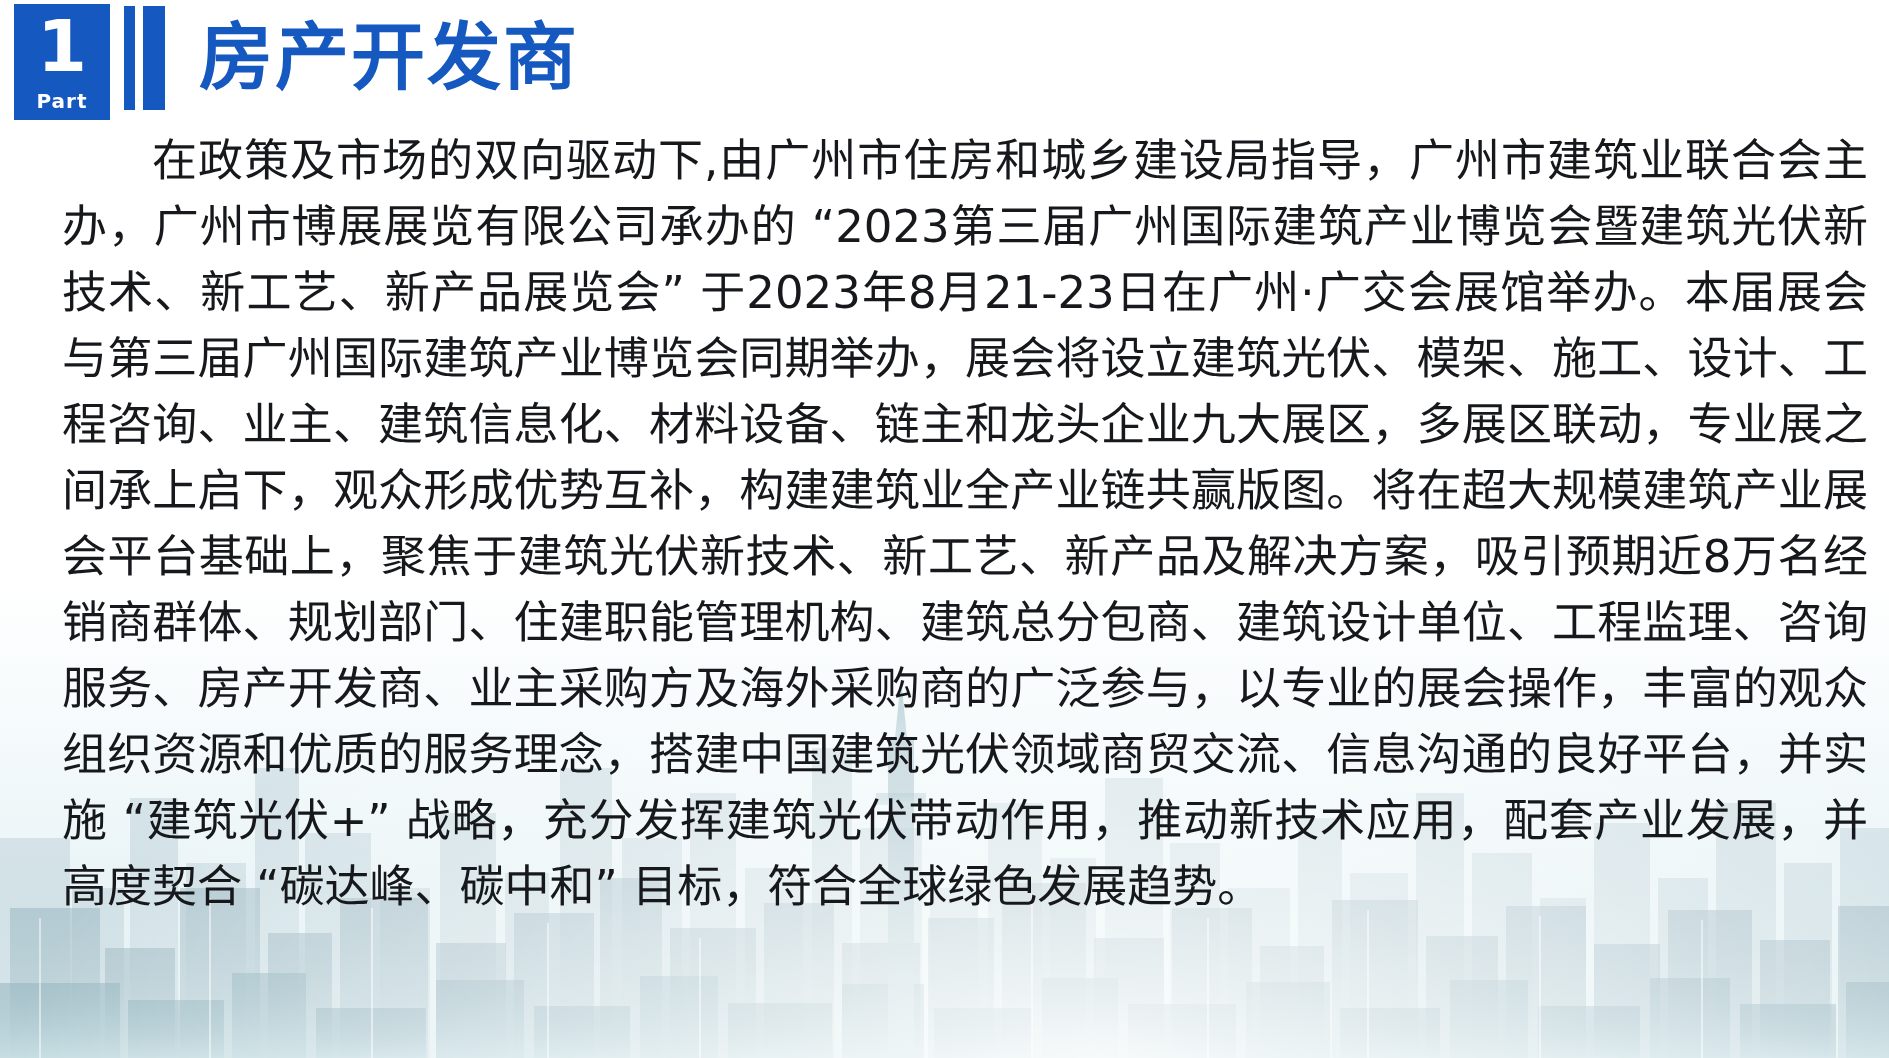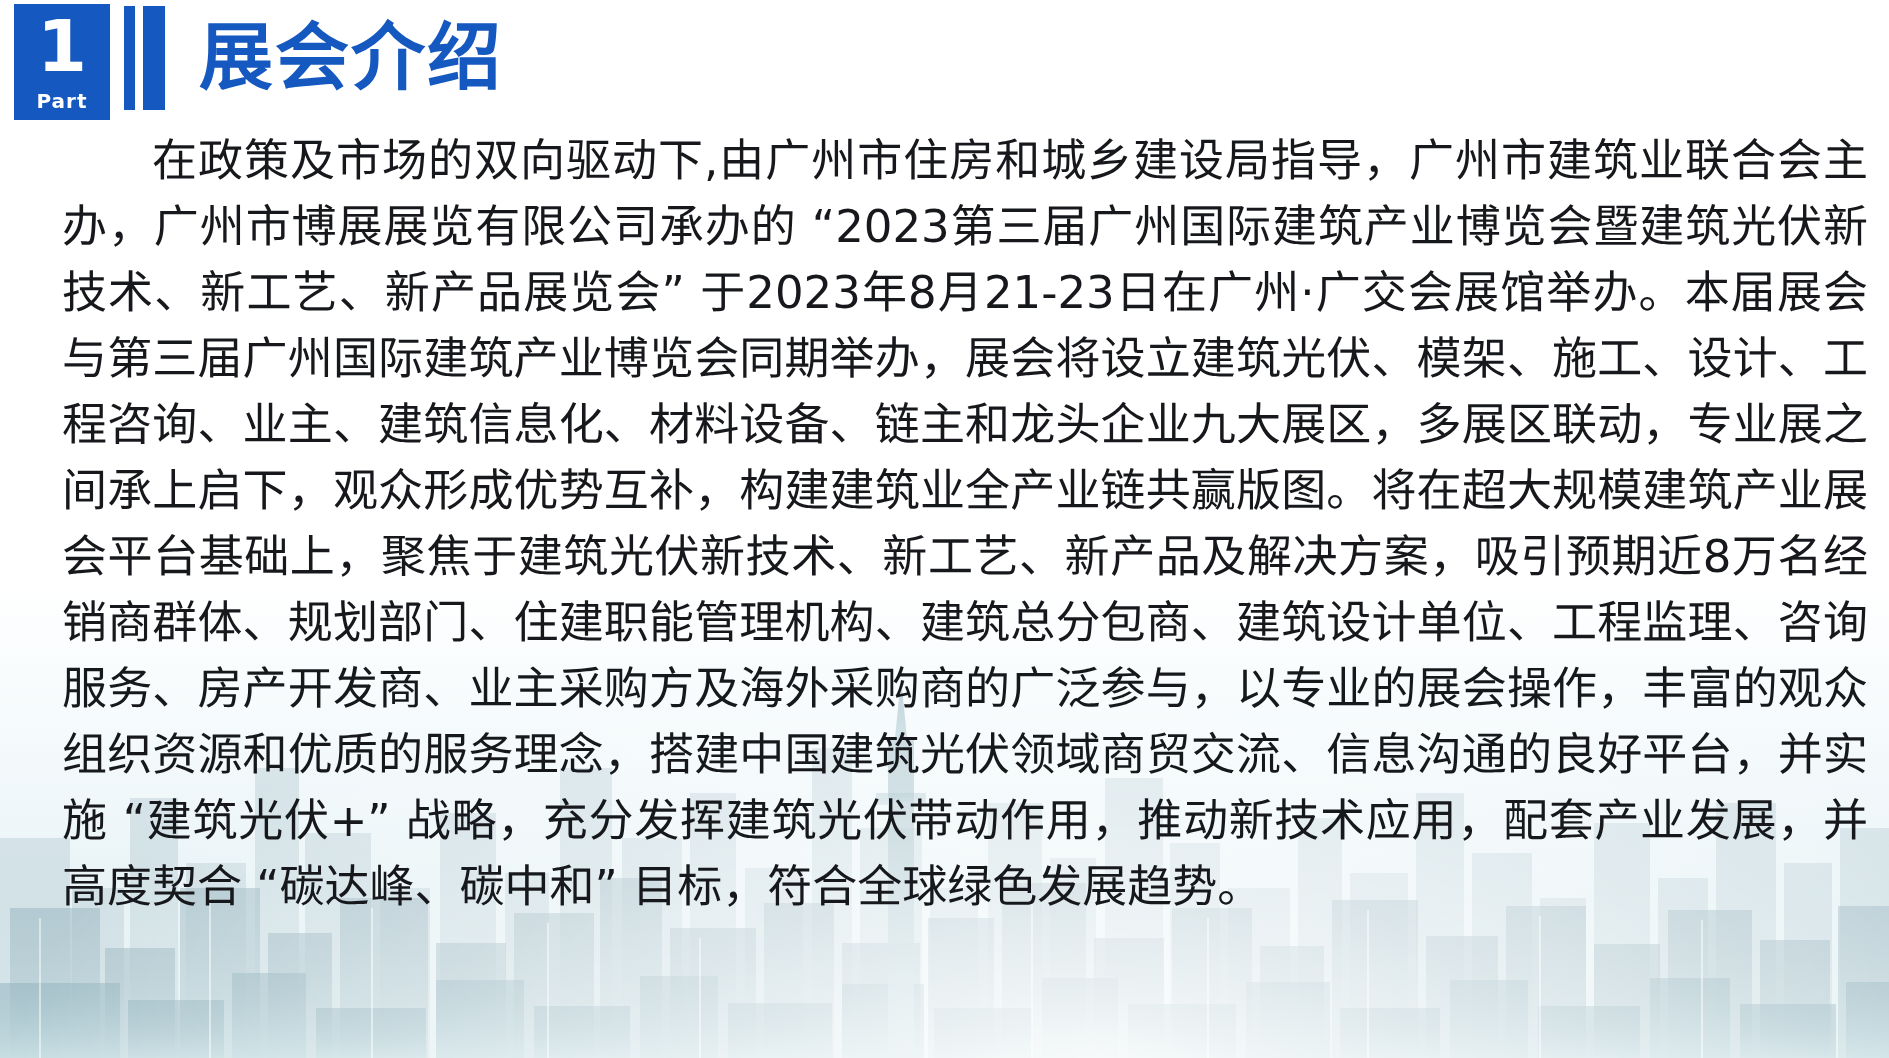--- a/index.html
+++ b/index.html
@@ -259,18 +259,18 @@
 
   <div class="header">
     <div class="part-badge">
       <div class="part-num">1</div>
       <div class="part-word">Part</div>
     </div>
     <div class="bar-group">
       <div class="bar-thin"></div>
       <div class="bar-thick"></div>
     </div>
-    <div class="header-title">展会介绍</div>
+    <div class="header-title">房产开发商</div>
   </div>
 
   <div class="body-text">在政策及市场的双向驱动下,由广州市住房和城乡建设局指导，广州市建筑业联合会主办，广州市博展展览有限公司承办的 “2023第三届广州国际建筑产业博览会暨建筑光伏新技术、新工艺、新产品展览会” 于2023年8月21-23日在广州·广交会展馆举办。本届展会与第三届广州国际建筑产业博览会同期举办，展会将设立建筑光伏、模架、施工、设计、工程咨询、业主、建筑信息化、材料设备、链主和龙头企业九大展区，多展区联动，专业展之间承上启下，观众形成优势互补，构建建筑业全产业链共赢版图。将在超大规模建筑产业展会平台基础上，聚焦于建筑光伏新技术、新工艺、新产品及解决方案，吸引预期近8万名经销商群体、规划部门、住建职能管理机构、建筑总分包商、建筑设计单位、工程监理、咨询服务、房产开发商、业主采购方及海外采购商的广泛参与，以专业的展会操作，丰富的观众组织资源和优质的服务理念，搭建中国建筑光伏领域商贸交流、信息沟通的良好平台，并实施 “建筑光伏+” 战略，充分发挥建筑光伏带动作用，推动新技术应用，配套产业发展，并高度契合 “碳达峰、碳中和” 目标，符合全球绿色发展趋势。</div>
 
 </div>
 
 </body></html>

